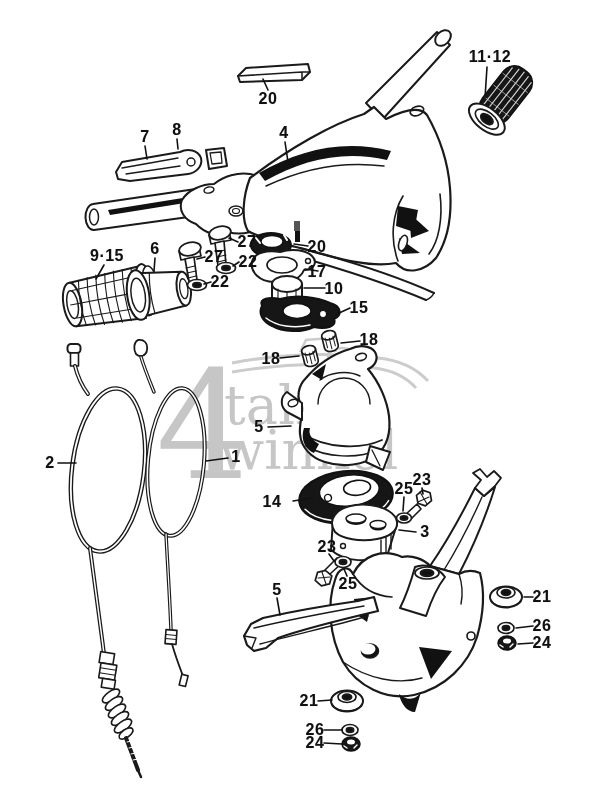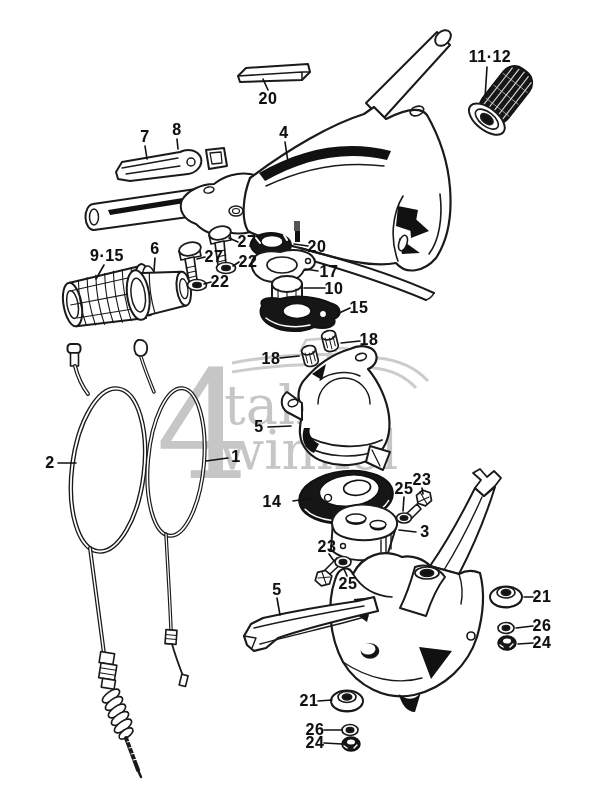--- a/index.html
+++ b/index.html
@@ -385,21 +385,21 @@
   <div class="co" style="left:145px;top:137px">7</div>
   <div class="co" style="left:177px;top:130px">8</div>
   <div class="co" style="left:284px;top:133px">4</div>
   <div class="co" style="left:107px;top:256px">9·15</div>
   <div class="co" style="left:155px;top:249px">6</div>
   <div class="co" style="left:247px;top:242px">27</div>
   <div class="co" style="left:248px;top:262px">22</div>
   <div class="co" style="left:214px;top:257px">27</div>
   <div class="co" style="left:220px;top:282px">22</div>
   <div class="co" style="left:317px;top:247px">20</div>
-  <div class="co" style="left:329px;top:272px">17</div>
+  <div class="co" style="left:317px;top:272px">17</div>
   <div class="co" style="left:334px;top:289px">10</div>
   <div class="co" style="left:359px;top:308px">15</div>
   <div class="co" style="left:369px;top:340px">18</div>
   <div class="co" style="left:271px;top:359px">18</div>
   <div class="co" style="left:259px;top:427px">5</div>
   <div class="co" style="left:236px;top:457px">1</div>
   <div class="co" style="left:50px;top:463px">2</div>
   <div class="co" style="left:272px;top:502px">14</div>
   <div class="co" style="left:404px;top:489px">25</div>
   <div class="co" style="left:422px;top:480px">23</div>

